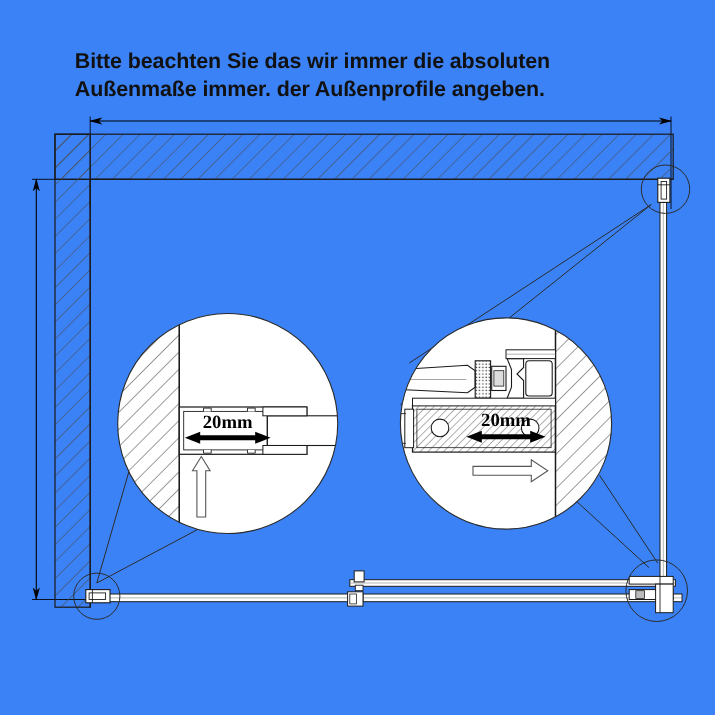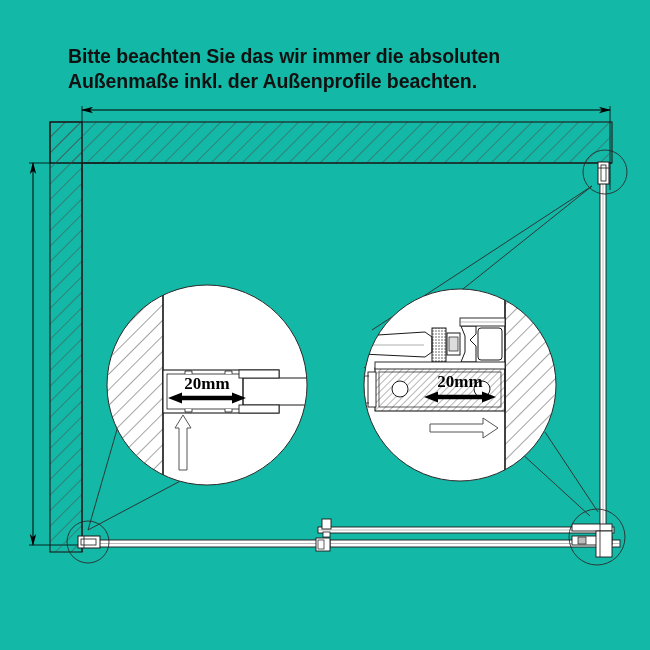--- a/index.html
+++ b/index.html
@@ -1,36 +1,36 @@
 <!DOCTYPE html>
 <html><head>
 <meta charset="utf-8">
 <style>
   html,body{margin:0;padding:0;background:#ffffff;}
   body{width:650px;height:650px;overflow:hidden;
        font-family:"Liberation Sans",sans-serif;}
-  #stage{position:relative;width:650px;height:650px;background:#14b8a6;}
+  #stage{position:relative;width:650px;height:650px;background:#3b82f6;}
   #note{
     position:absolute;left:68px;top:44px;width:540px;
     font-family:"Liberation Sans",sans-serif;
     font-size:19.5px;font-weight:bold;color:#111;
     line-height:25px;letter-spacing:-0.1px;
   }
   #note div{white-space:nowrap;}
   svg{position:absolute;left:0;top:0;}
   .dimtxt{font-family:"Liberation Serif",serif;font-size:17px;font-weight:bold;fill:#000;}
 </style>
 </head>
 <body>
 
 <div id="stage">
 
   <div id="note">
     <div>Bitte beachten Sie das wir immer die absoluten</div>
-    <div>Außenmaße inkl. der Außenprofile beachten.</div>
+    <div>Außenmaße immer. der Außenprofile angeben.</div>
   </div>
 
   <svg width="650" height="650" viewBox="0 0 650 650">
     <defs>
       <pattern id="hatch" width="11" height="11" patternTransform="rotate(45)" patternUnits="userSpaceOnUse">
         <line x1="0" y1="0" x2="0" y2="11" stroke="#4a4a4a" stroke-width="1"></line>
       </pattern>
       <pattern id="hatchFine" width="5" height="5" patternTransform="rotate(45)" patternUnits="userSpaceOnUse">
         <line x1="0" y1="0" x2="0" y2="5" stroke="#4a4a4a" stroke-width="0.8"></line>
       </pattern>

